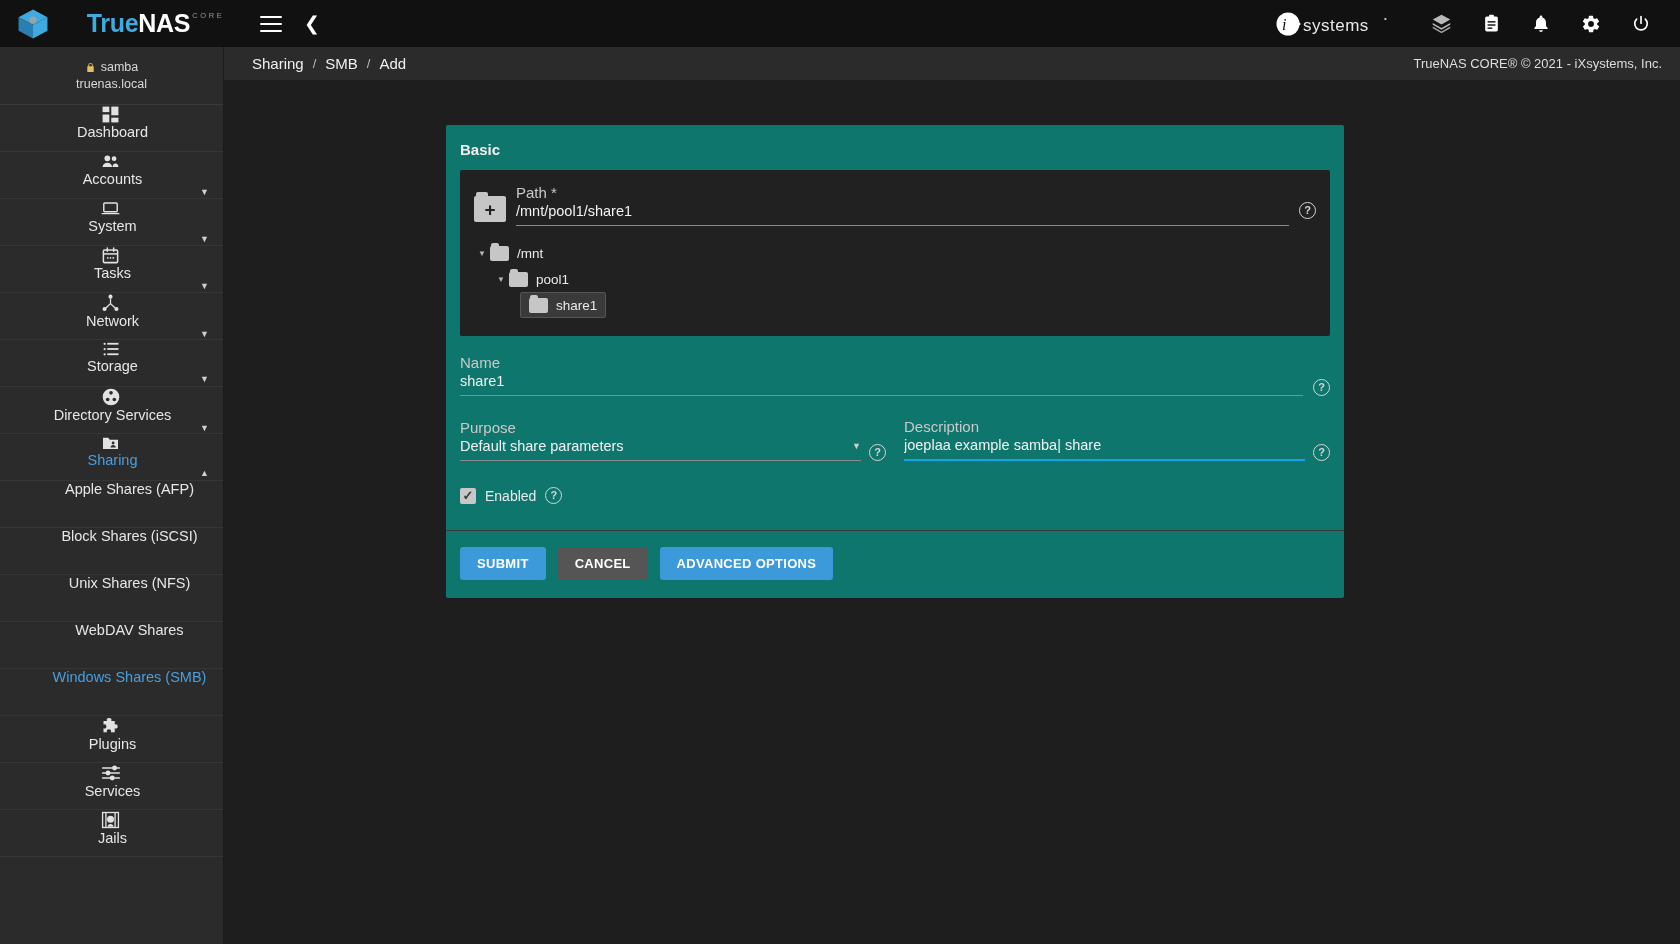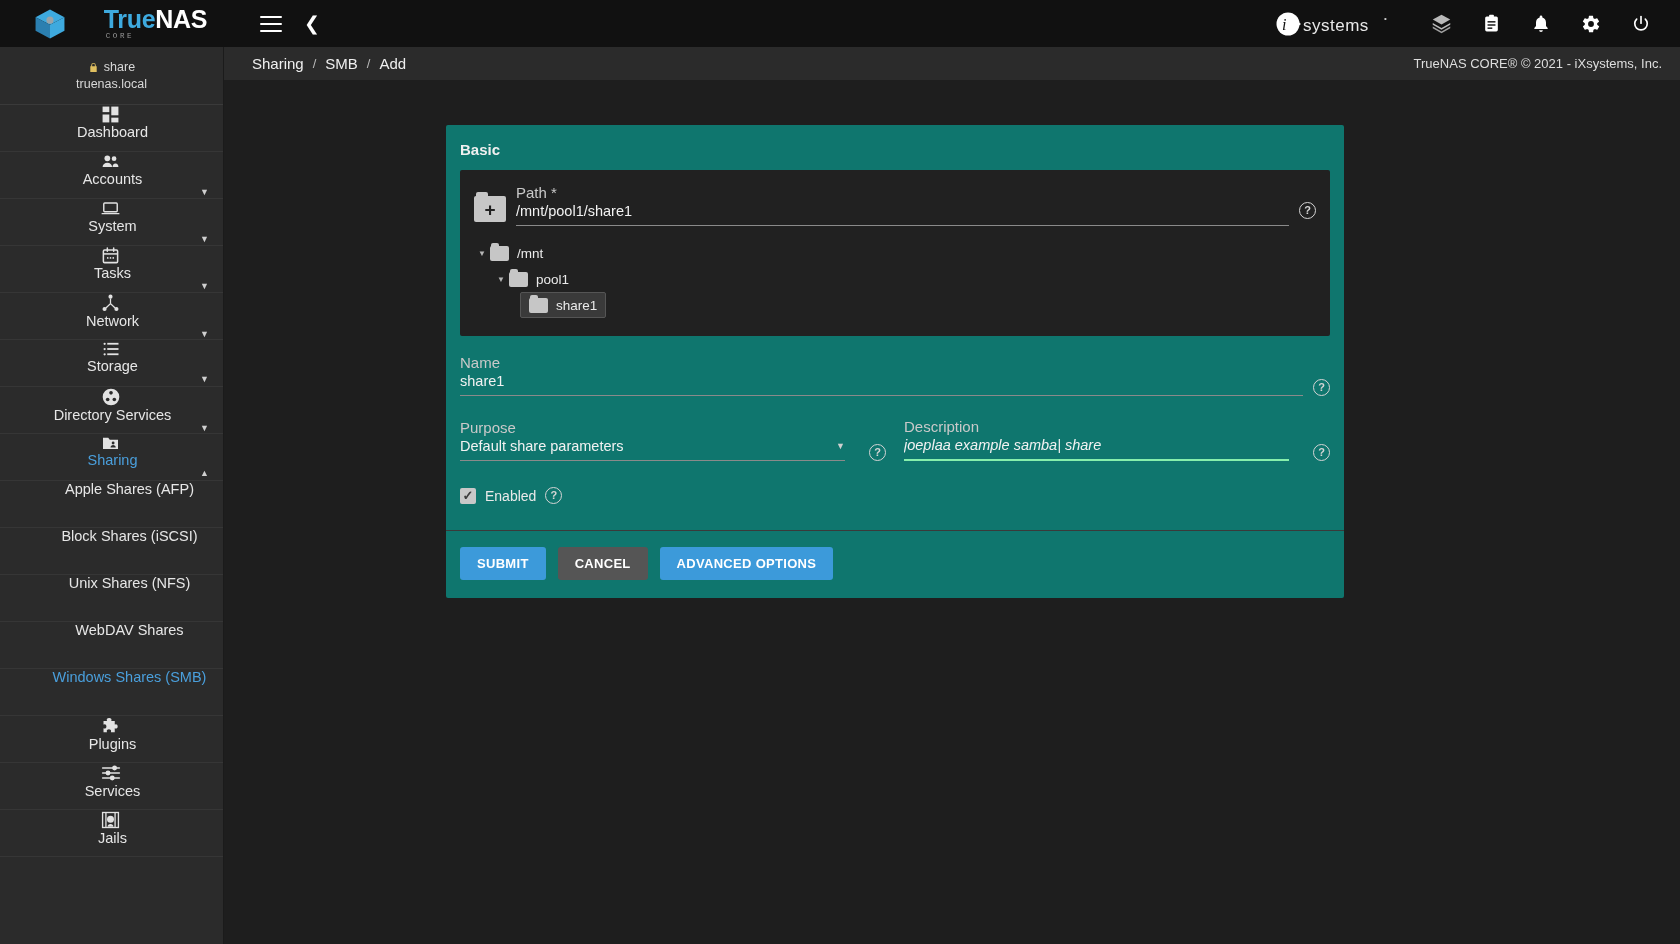--- a/index.html
+++ b/index.html
@@ -18,25 +18,25 @@
     background: #111111;
     display: flex; align-items: center;
     position: relative;
   }
   .logo-zone {
     width: 240px; min-width: 240px; height: 47px;
     display: flex; align-items: center; justify-content: center;
     gap: 9px;
   }
   .logo-mark { width: 34px; height: 34px; display: block; }
-  .logo-text-wrap { display: flex; flex-direction: column; align-items: flex-start; line-height: 1; margin-left: 28px; }
+  .logo-text-wrap { display: flex; flex-direction: row; align-items: flex-start; line-height: 1; margin-left: 28px; }
   .logo-text { font-size: 25px; font-weight: 600; letter-spacing: -0.3px; }
   .logo-text .t-true { color: #3eaadf; }
   .logo-text .t-nas  { color: #ffffff; }
-  .logo-sub { font-size: 7.5px; color: #9a9a9a; letter-spacing: 2.6px; margin-top: 1px; margin-left: 2px; font-family: Liberation Mono, monospace; }
+  .logo-sub { font-size: 7.5px; color: #9a9a9a; letter-spacing: 2.6px; margin-top: 1px; margin-left: 2px; }
 
   .topbar-left-ctrls { display: flex; align-items: center; gap: 22px; margin-left: 20px; }
   .hamburger { width: 22px; height: 16px; display: flex; flex-direction: column; justify-content: space-between; cursor: pointer; }
   .hamburger span { display: block; height: 2px; background: #fff; border-radius: 1px; }
   .back-chev { color: #fff; font-size: 19px; line-height: 1; cursor: pointer; font-weight: 300; }
 
   .topbar-right { margin-left: auto; display: flex; align-items: center; gap: 0; padding-right: 14px; }
   .ix-logo { display: flex; align-items: center; margin-right: 24px; }
   .topicon {
     width: 50px; height: 47px;
@@ -131,42 +131,42 @@
 
   .field { position: relative; flex: 1; }
   .field-label { font-size: 15px; color: #c9c9c9; margin-bottom: 2px; }
   .field-value {
     font-size: 14.5px; color: #f2f2f2;
     padding-bottom: 6px;
     border-bottom: 1px solid #8a8a8a;
     min-height: 22px;
     white-space: nowrap; overflow: hidden;
   }
-  .field-value.focused { border-bottom: 2px solid #86efac; font-style: italic; }
+  .field-value.focused { border-bottom: 2px solid #0ea5e9; }
   .help-icon {
     width: 17px; height: 17px; border-radius: 50%;
     border: 1.6px solid #d5d5d5; color: #d5d5d5;
     font-size: 11px; line-height: 14px; text-align: center;
     flex-shrink: 0; cursor: pointer; font-weight: 600;
   }
 
   .tree { margin-top: 14px; }
   .tree-node { display: flex; align-items: center; height: 26px; font-size: 13.5px; color: #eaeaea; cursor: pointer; }
   .tree-node .tcaret { width: 16px; font-size: 8px; color: #b5b5b5; text-align: center; }
   .folder-ico { width: 19px; height: 15px; background: #c6c6c6; border-radius: 2px; position: relative; margin-right: 8px; flex-shrink: 0; }
   .folder-ico::before { content:""; position:absolute; left:1px; top:-3px; width:8px; height:4px; background:#c6c6c6; border-radius:2px 2px 0 0; }
   .tree-node .tlabel { white-space: nowrap; }
   .tree-node.selected { background: #3a3a3a; border: 1px solid #555; border-radius: 2px; padding: 0 8px 0 2px; align-self: flex-start; }
   .tree-l1 { padding-left: 0; }
   .tree-l2 { padding-left: 19px; }
   .tree-wrap-l3 { display: flex; padding-left: 46px; }
 
   .row-name { display: flex; align-items: flex-end; gap: 10px; margin-top: 18px; }
   .row-two { display: flex; gap: 18px; margin-top: 22px; }
-  .row-two .col { flex: 1; display: flex; align-items: flex-end; gap: 24px; }
+  .row-two .col { flex: 1; display: flex; align-items: flex-end; gap: 8px; }
   .select-value { display: flex; align-items: center; }
   .select-value .caret { margin-left: auto; font-size: 9px; color: #d0d0d0; padding-left: 8px; }
 
   .checkbox-row { display: flex; align-items: center; gap: 9px; margin-top: 26px; padding-bottom: 26px; }
   .cbox {
     width: 16px; height: 16px; background: #c8c8c8; border-radius: 2px;
     display: flex; align-items: center; justify-content: center; cursor: pointer;
   }
   .cbox .tick { color: #3d3d3d; font-size: 13px; line-height: 1; font-weight: 700; }
   .cb-label { font-size: 14px; color: #eaeaea; }
@@ -264,21 +264,21 @@
 
 <div class="shell">
 
   <div class="sidebar">
 
     <div class="user-block">
       <div class="user-row">
         <svg width="11" height="13" viewBox="0 0 24 24" fill="#e0c060">
           <path d="M17 9V7a5 5 0 0 0-10 0v2H5v13h14V9h-2zm-8-2a3 3 0 0 1 6 0v2H9V7z"></path>
         </svg>
-        <span>share</span>
+        <span>samba</span>
       </div>
       <div class="user-host">truenas.local</div>
     </div>
 
     <div class="nav-item">
       <span class="nav-icon">
         <svg width="19" height="19" viewBox="0 0 24 24" fill="#e2e2e2">
           <rect x="2" y="2" width="8.5" height="7"></rect>
             <rect x="13" y="2" width="9" height="11"></rect>
           <rect x="2" y="12" width="8.5" height="10"></rect>

